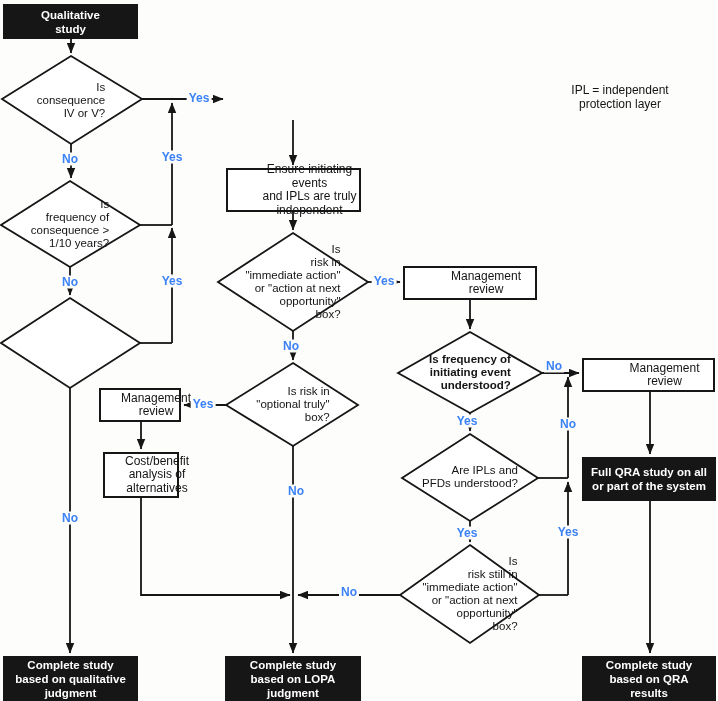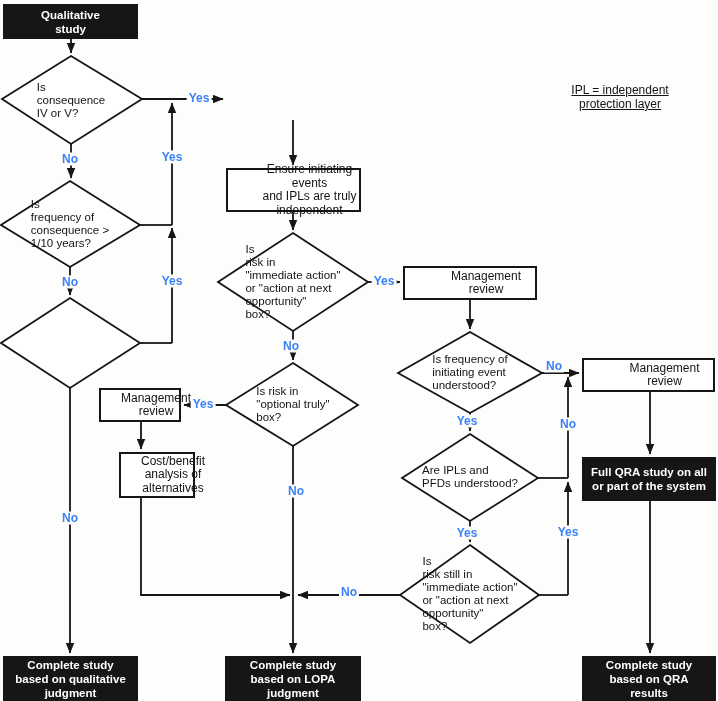--- a/index.html
+++ b/index.html
@@ -8,30 +8,30 @@
     font-family:"Liberation Sans","DejaVu Sans",sans-serif;color:#141414;
   }
   #wires{position:absolute;left:0;top:0;width:718px;height:701px;}
   .box{
     position:absolute;box-sizing:border-box;display:flex;align-items:center;justify-content:center;
     text-align:center;white-space:pre-line;line-height:13.5px;font-size:12px;
   }
   .black{background:#161616;color:#ffffff;font-weight:bold;font-size:11.5px;line-height:14px;}
   .white{background:#ffffff;border:2px solid #161616;color:#141414;padding-left:32px;}
   .dtext{
-    position:absolute;transform:translate(-50%,-50%);text-align:left;white-space:pre-line;
+    position:absolute;transform:translate(-50%,-50%);text-align:right;white-space:pre-line;
     font-size:11.5px;line-height:13px;color:#141414;
   }
   .lbl{
     position:absolute;transform:translate(-50%,-50%);background:#fdfdfc;padding:0 2px;
     font-size:12px;font-weight:700;color:#3b82f6;line-height:13px;
   }
   .legend{
     position:absolute;transform:translate(-50%,-50%);text-align:center;white-space:pre-line;
-    font-size:12px;line-height:14px;color:#141414;text-decoration:underline;
+    font-size:12px;line-height:14px;color:#141414;
   }
 </style>
 </head>
 <body>
 
 <div id="stage">
 
   <svg id="wires" viewBox="0 0 718 701" xmlns="http://www.w3.org/2000/svg">
     <defs>
       <marker id="arr" markerUnits="userSpaceOnUse" markerWidth="11" markerHeight="9" viewBox="0 0 10 8" refX="9.5" refY="4" orient="auto">
@@ -84,21 +84,21 @@
 study</div>
   <div class="box white" style="left:226px;top:168px;width:135px;height:44px;">Ensure initiating events
 and IPLs are truly
 independent</div>
   <div class="box white" style="left:403px;top:266px;width:134px;height:34px;">Management
 review</div>
   <div class="box white" style="left:582px;top:358px;width:133px;height:34px;">Management
 review</div>
   <div class="box white" style="left:99px;top:388px;width:82px;height:34px;">Management
 review</div>
-  <div class="box white" style="left:103px;top:452px;width:76px;height:46px;margin-left:16px;">Cost/benefit
+  <div class="box white" style="left:103px;top:452px;width:76px;height:46px;">Cost/benefit
 analysis of
 alternatives</div>
   <div class="box black" style="left:582px;top:457px;width:134px;height:44px;">Full QRA study on all
 or part of the system</div>
   <div class="box black" style="left:3px;top:656px;width:135px;height:45px;">Complete study
 based on qualitative
 judgment</div>
   <div class="box black" style="left:225px;top:656px;width:136px;height:45px;">Complete study
 based on LOPA
 judgment</div>
@@ -115,21 +115,21 @@
 1/10 years?</div>
   <div class="dtext" style="left:293px;top:282px;">Is
 risk in
 "immediate action"
 or "action at next
 opportunity"
 box?</div>
   <div class="dtext" style="left:293px;top:404px;">Is risk in
 "optional truly"
 box?</div>
-  <div class="dtext" style="left:470px;top:372px;">Is frequency of
+  <div class="dtext" style="left:470px;top:372px;font-weight:bold;">Is frequency of
 initiating event
 understood?</div>
   <div class="dtext" style="left:470px;top:477px;">Are IPLs and
 PFDs understood?</div>
   <div class="dtext" style="left:470px;top:594px;">Is
 risk still in
 "immediate action"
 or "action at next
 opportunity"
 box?</div>

